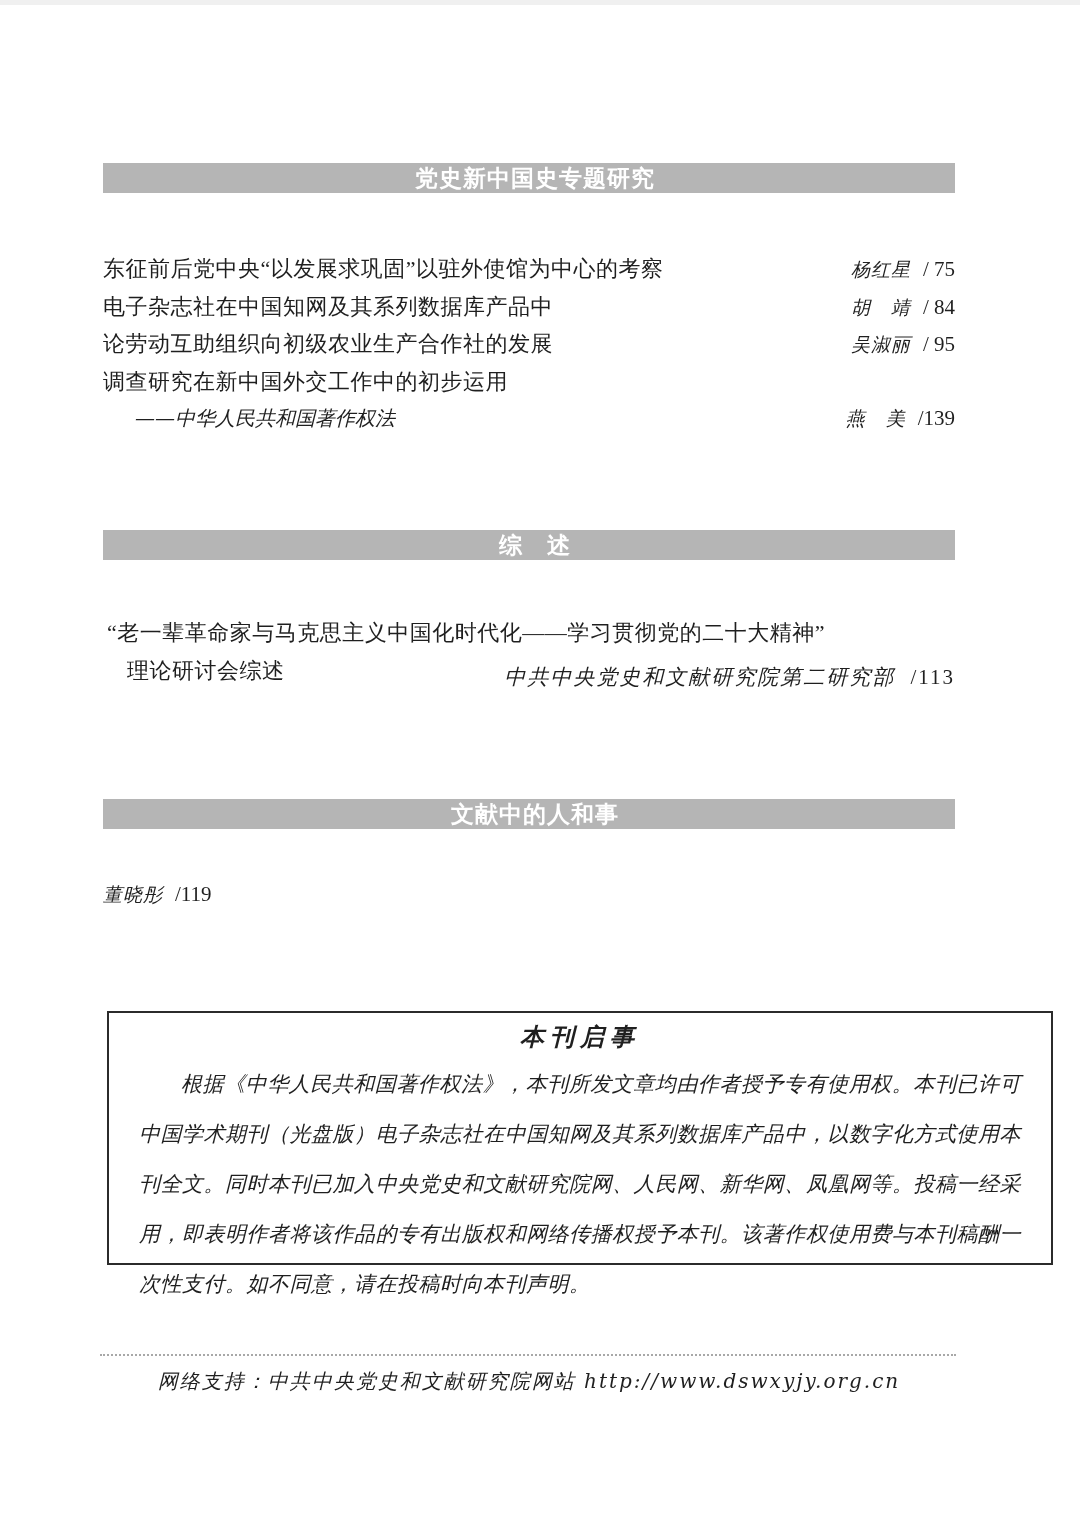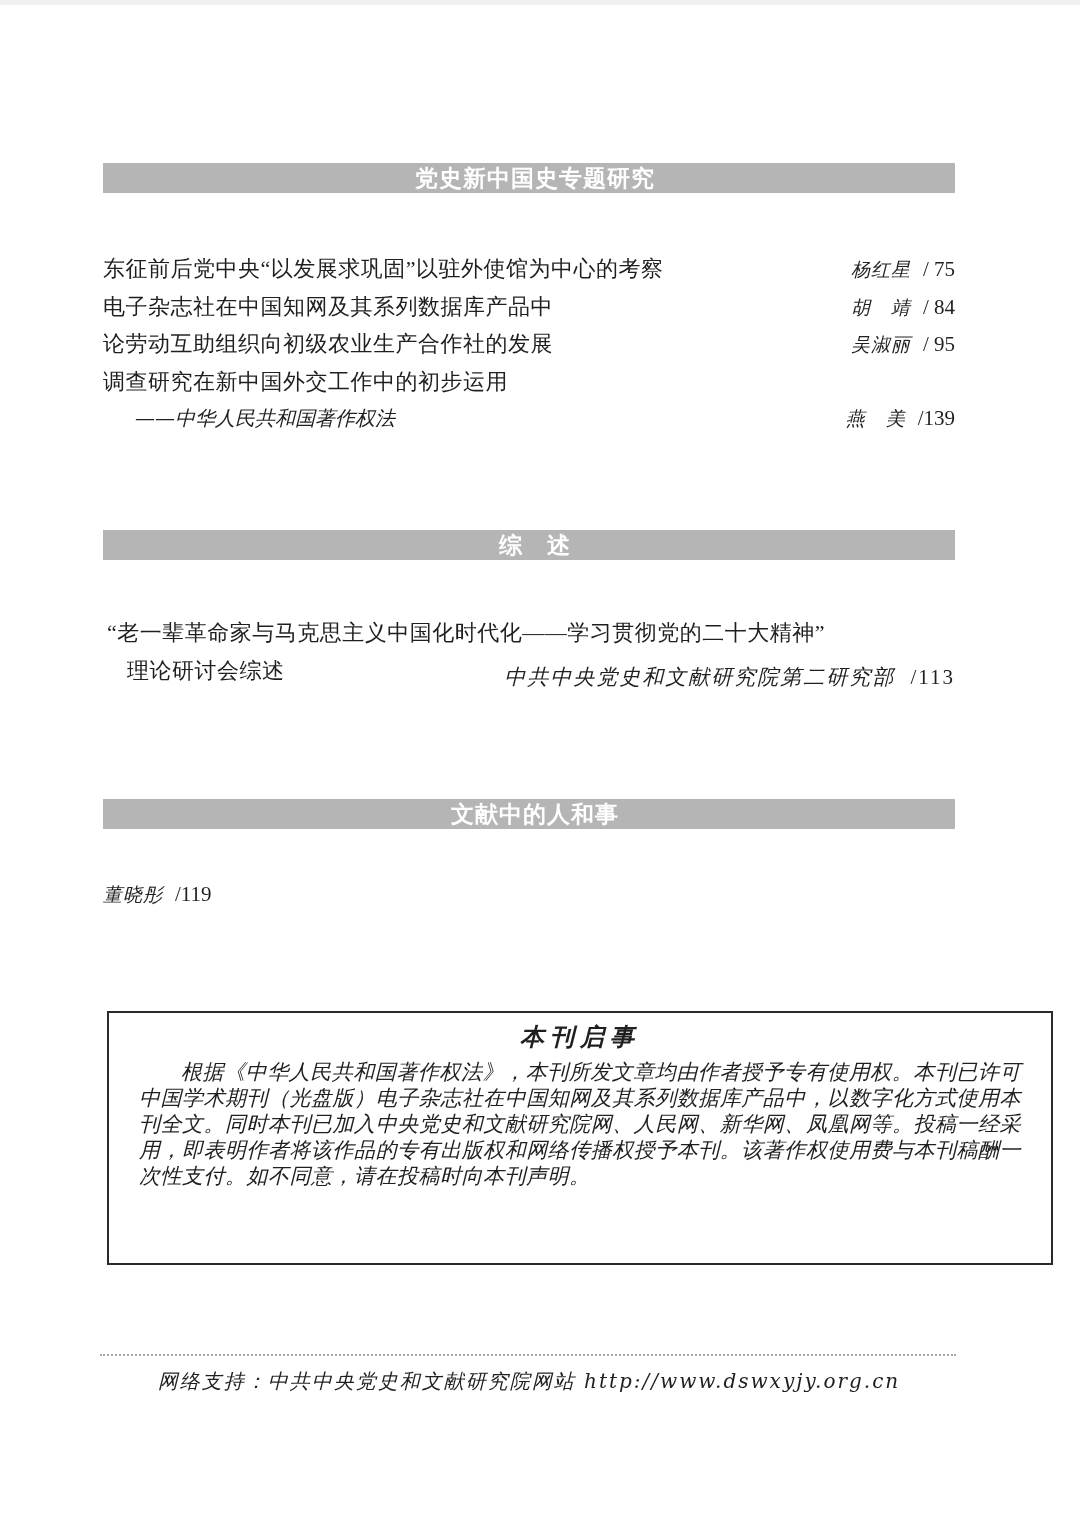--- a/index.html
+++ b/index.html
@@ -118,21 +118,21 @@
   .notice-title {
     margin-top: 8px;
     text-align: center;
     font-size: 24px;
     letter-spacing: 6px;
     font-weight: bold;
   }
   .notice-body {
     margin: 6px 30px 0 30px;
     font-size: 21px;
-    line-height: 26px;
+    line-height: 50px;
     text-align: justify;
     text-indent: 2em;
     letter-spacing: 0.5px;
   }
 
   
   .footer-dotted {
     position: absolute;
     left: 100px; top: 1354px;
     width: 856px; height: 0;

